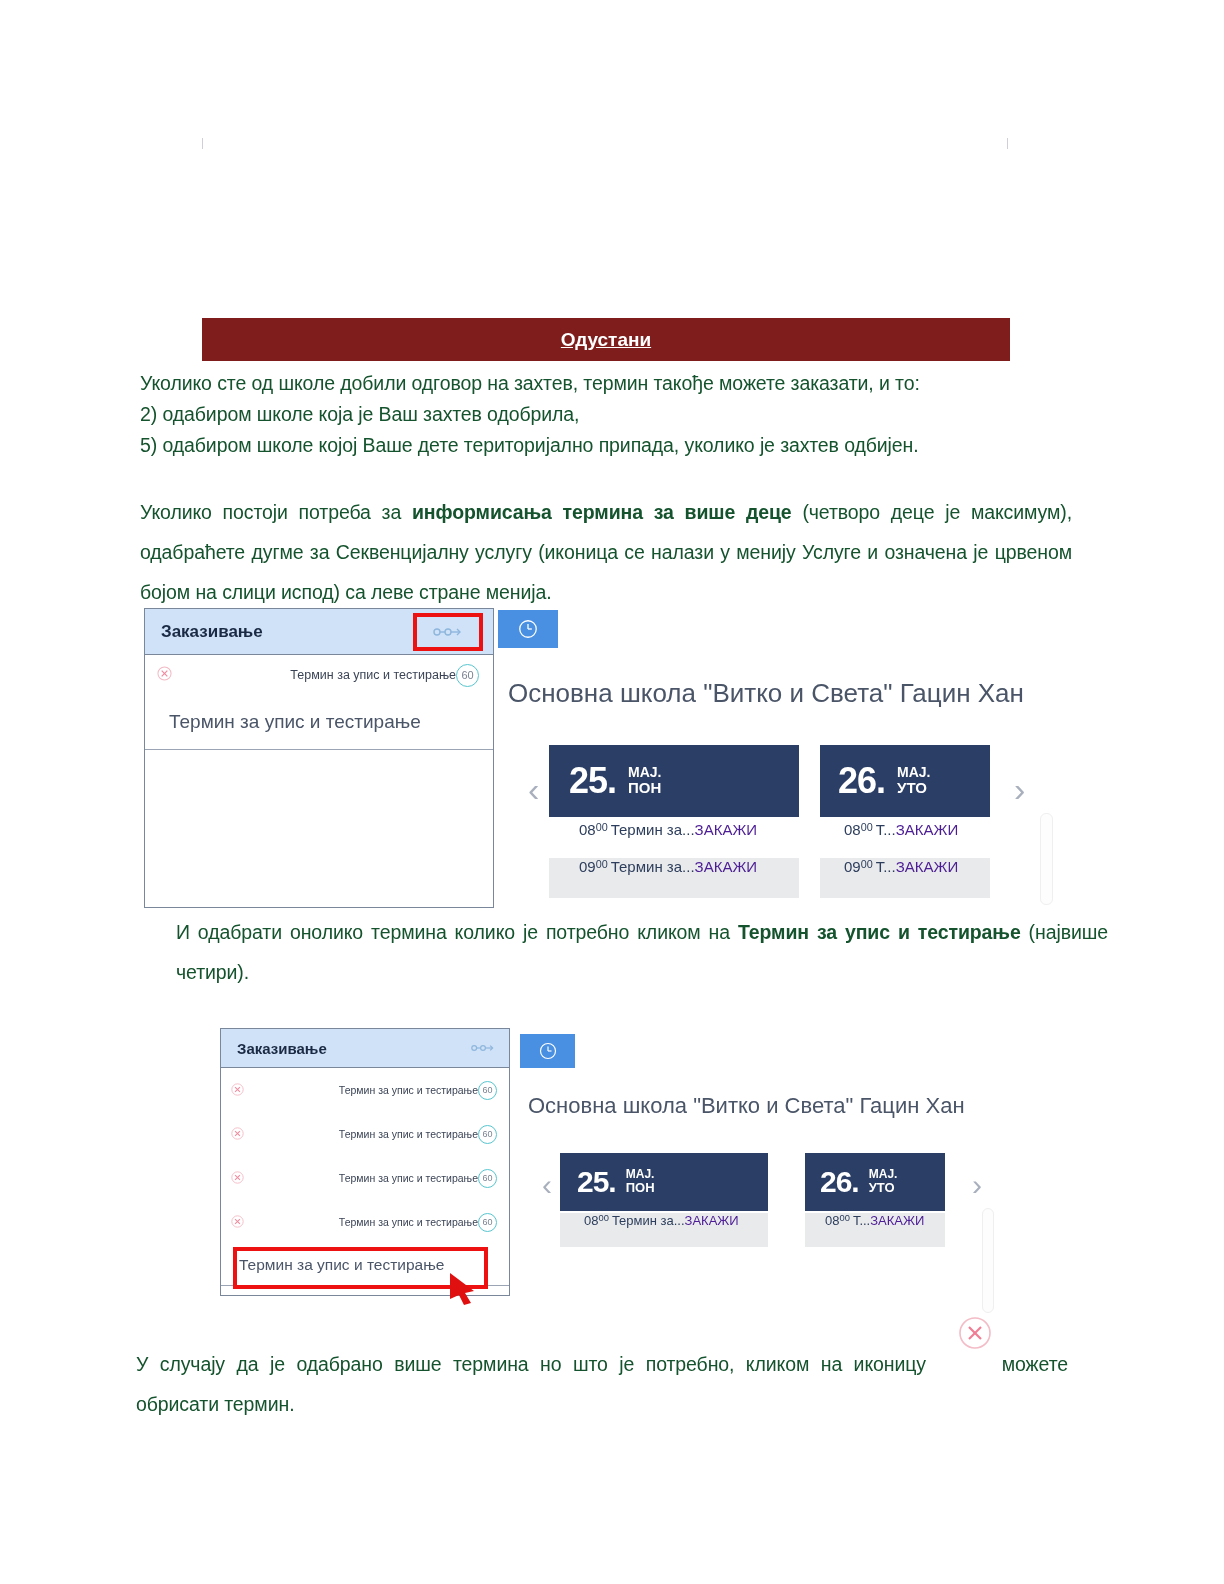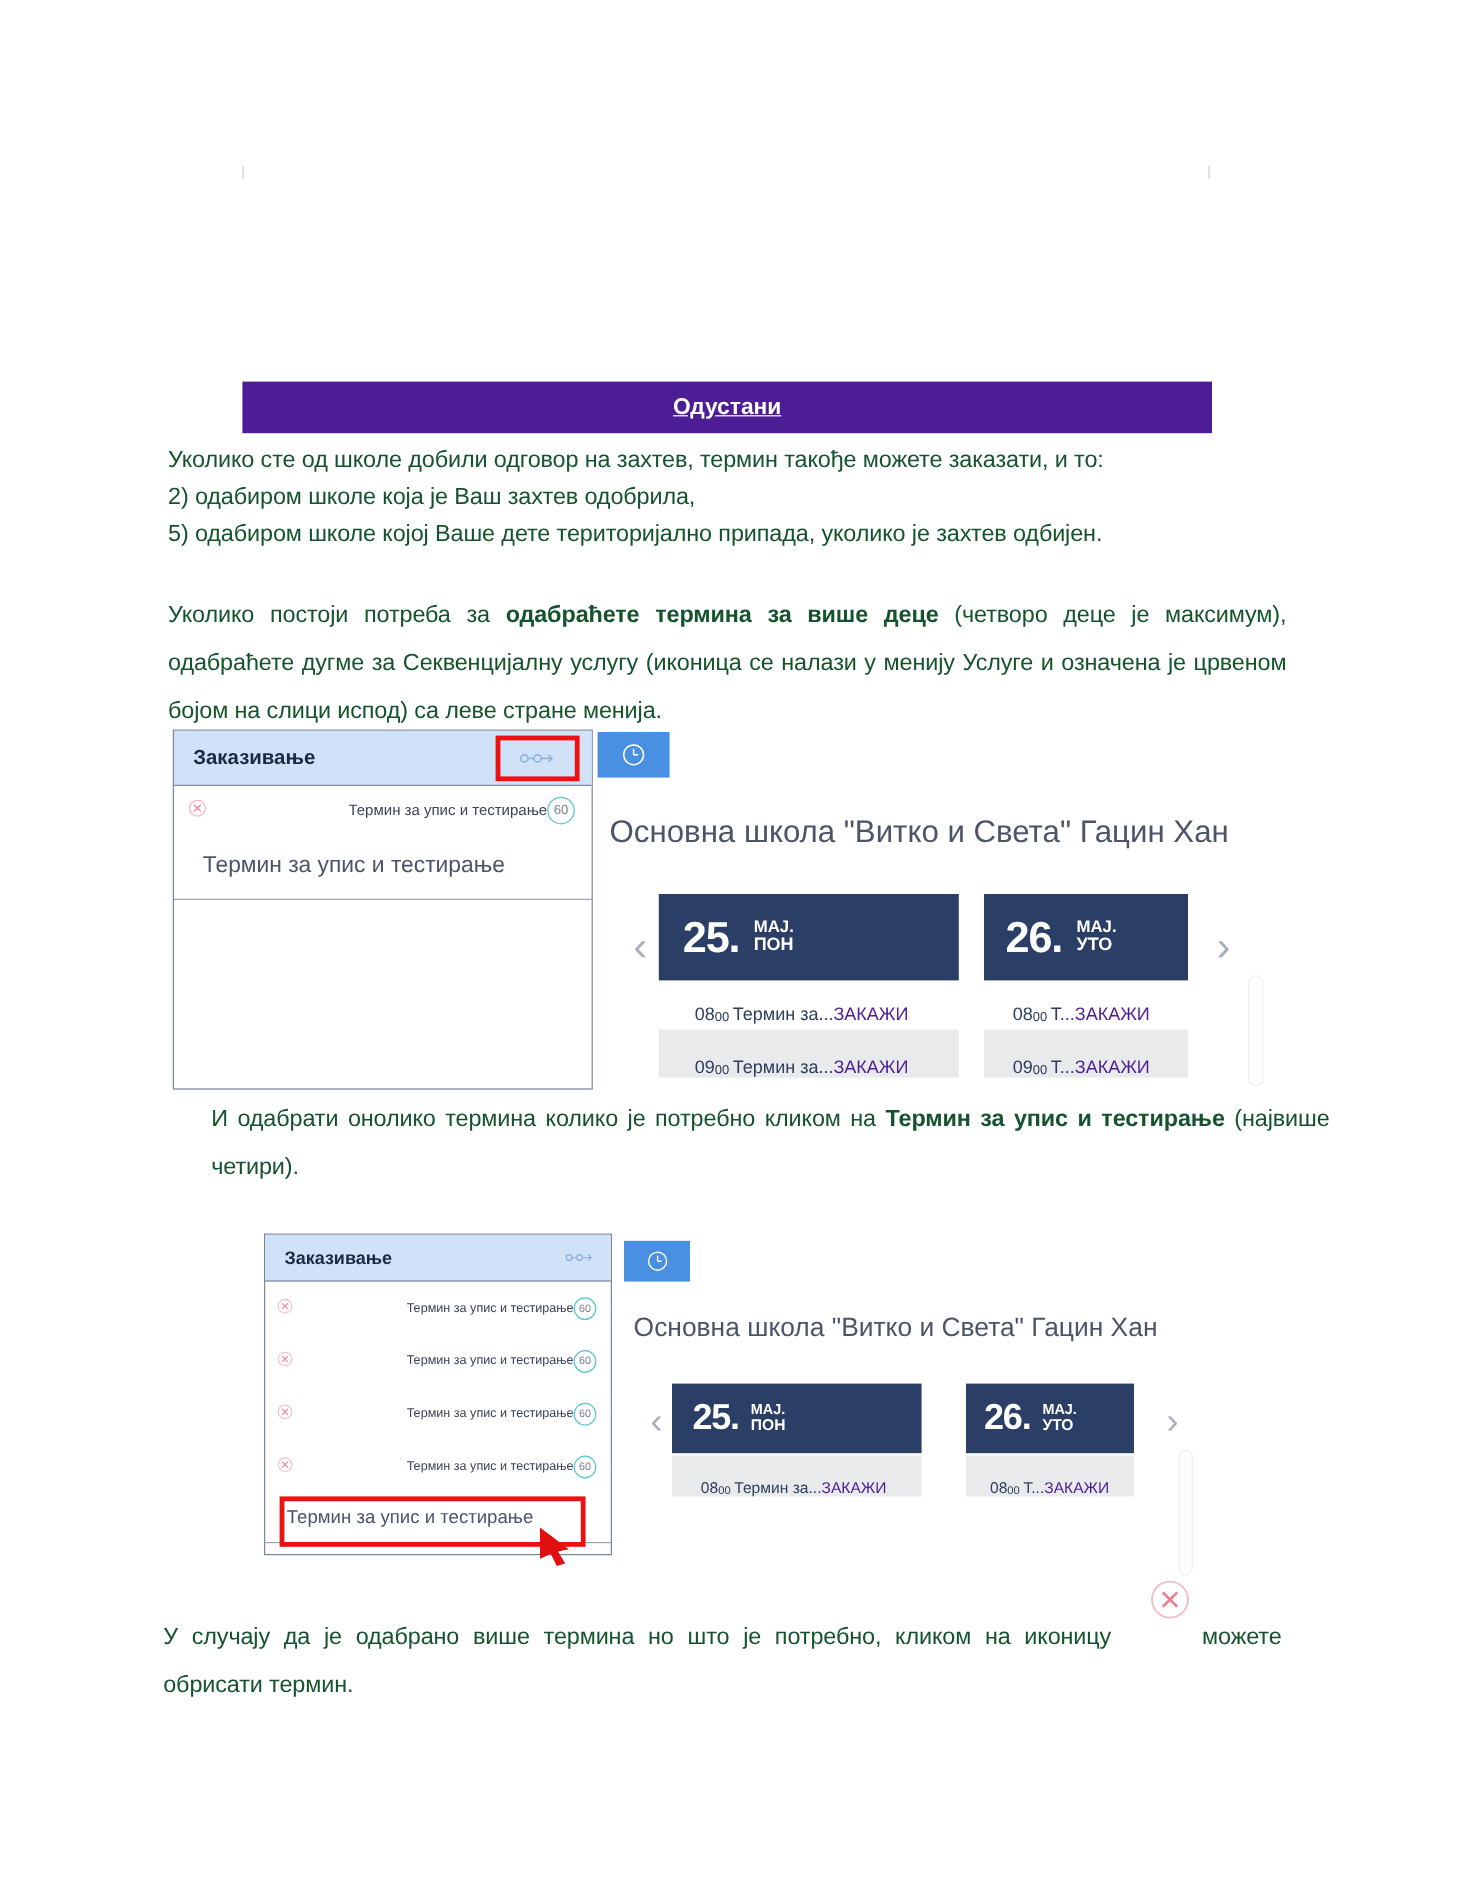--- a/index.html
+++ b/index.html
@@ -58,21 +58,21 @@
     color: #2d3748;
     letter-spacing: -0.2px;
   }
 
   #dialog-cancel-button {
     position: absolute;
     left: 62px;
     top: 180px;
     width: 808px;
     height: 43px;
-    background: #4c1d95;
+    background: #7f1d1d;
     color: #ffffff;
     font-size: 19px;
     font-weight: bold;
     display: flex;
     align-items: center;
     justify-content: center;
     cursor: pointer;
   }
   #dialog-cancel-button span {
     text-decoration: underline;
@@ -176,21 +176,21 @@
   }
   .nav-arrow {
     position: absolute;
     color: #a9b0bd;
     font-weight: 300;
     line-height: 1;
   }
   .slot {
     position: absolute;
     display: flex;
-    align-items: flex-end;
+    align-items: flex-start;
     color: #2d3e5c;
     box-sizing: border-box;
     white-space: nowrap;
   }
   .slot.alt { background: #e9eaec; }
   .slot .sup { font-size: 0.72em; vertical-align: super; }
   .slot .book-link { color: #4c1d95; }
   .scroll-thumb {
     position: absolute;
     background: #fdfdfd;
@@ -224,21 +224,21 @@
   </div>
 </div>
 
 <div class="doc-para" style="left:140px; top:368px; width:900px;">
   <div>Уколико сте од школе добили одговор на захтев, термин такође можете заказати, и то:</div>
   <div>2) одабиром школе која је Ваш захтев одобрила,</div>
   <div>5) одабиром школе којој Ваше дете територијално припада, уколико је захтев одбијен.</div>
 </div>
 
 <div class="doc-para justify" style="left:140px; top:492px; width:932px; line-height:40px;">
-  <span>Уколико постоји потреба за </span><span class="b">одабраћете термина за више деце</span><span> (четворо деце је максимум), одабраћете дугме за Секвенцијалну услугу (иконица се налази у менију Услуге и означена је црвеном бојом на слици испод) са леве стране менија.</span>
+  <span>Уколико постоји потреба за </span><span class="b">информисања термина за више деце</span><span> (четворо деце је максимум), одабраћете дугме за Секвенцијалну услугу (иконица се налази у менију Услуге и означена је црвеном бојом на слици испод) са леве стране менија.</span>
 </div>
 
 <div class="sshot" id="screenshot-1" style="left:140px; top:600px; width:935px; height:305px;">
 
   <div class="booking-panel" style="left:4px; top:8px; width:350px; height:300px;">
 
     <div class="booking-header" style="height:46px; padding:0 10px 0 16px;">
       <span class="booking-header-title" style="font-size:17px;">Заказивање</span>
       <span class="seq-icon-wrap">
         <span class="seq-icon-highlight" style="width:70px;height:38px;">

